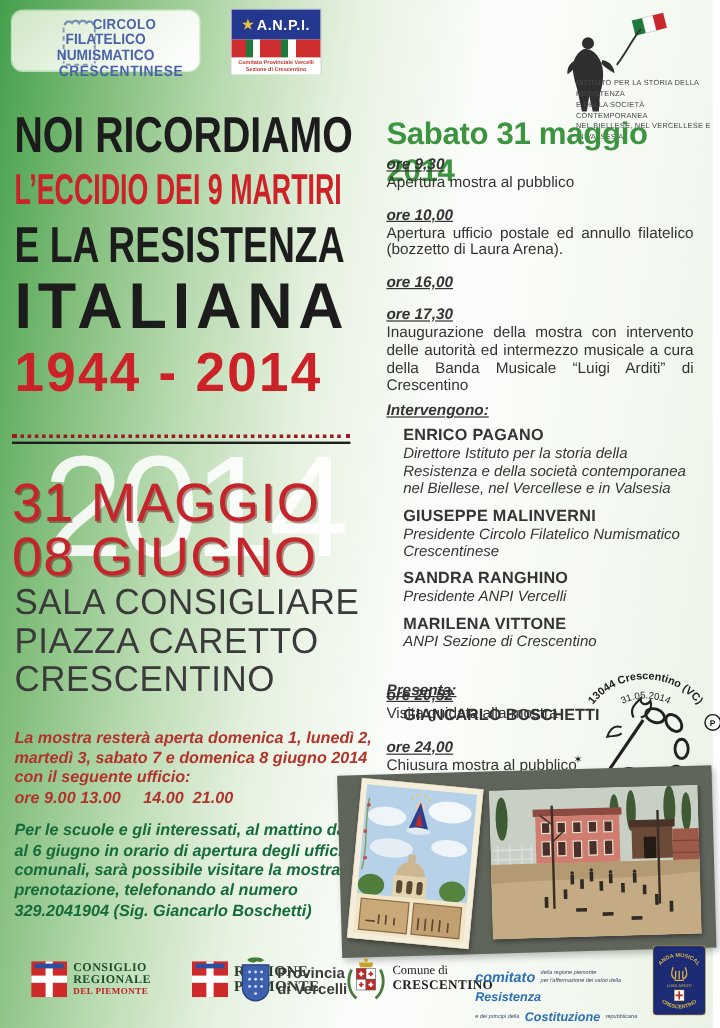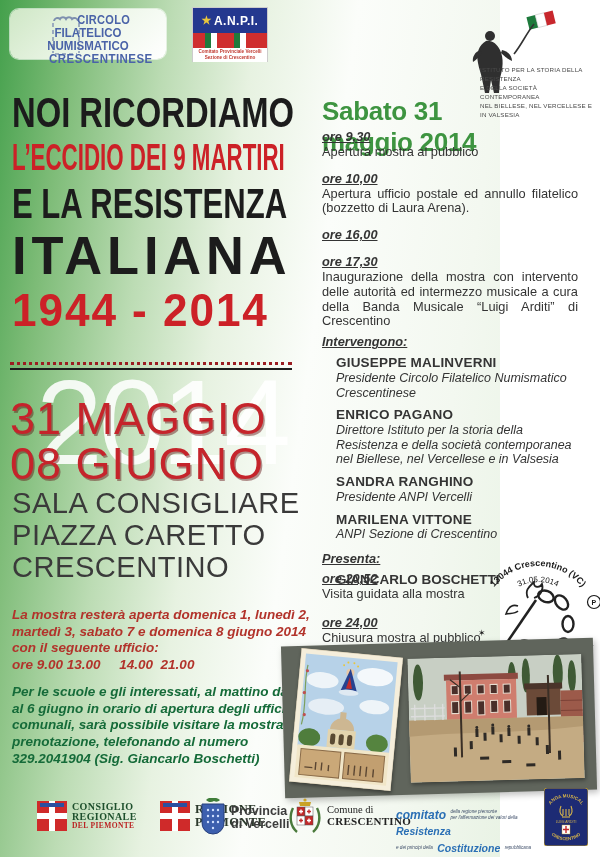--- a/index.html
+++ b/index.html
@@ -1,17 +1,17 @@
 <!DOCTYPE html>
 <html><head>
 <meta charset="utf-8">
 <style>
   html,body{margin:0;padding:0;}
   body{width:600px;height:857px;overflow:hidden;font-family:"Liberation Sans",sans-serif;}
-  .poster{position:relative;width:500px;height:857px;
+  .poster{position:relative;width:594px;height:857px;
     background:linear-gradient(98deg,#44a04c 0%,#7cbb76 12%,#bcdcb4 28%,#e7f2e1 42%,#fbfdfa 58%,#f3f8f0 82%,#e9f3e5 100%);}
   
   .logo-circolo{position:absolute;left:10px;top:9px;width:156px;height:50px;border-radius:9px;
     background:linear-gradient(135deg,#cfe7c6 0%,#eef7ea 55%,#ffffff 100%);box-shadow:0 0 0 1px rgba(255,255,255,.6);}
   .logo-circolo .txt{position:absolute;left:0;top:5px;width:156px;text-align:center;color:#4a63a8;font-weight:bold;line-height:1.05;transform:scaleX(.92);transform-origin:center;}
   .lc1{font-size:12px;letter-spacing:.3px;padding-left:34px;}
   .lc2{font-size:12.5px;}
   .lc3{font-size:12.5px;padding-left:28px;letter-spacing:.5px;}
   .stamp-svg{position:absolute;left:36px;top:2px;}
   .logo-anpi{position:absolute;left:193px;top:8px;width:74px;height:53px;background:#fff;box-shadow:0 0 0 1px #ccc;}
@@ -53,21 +53,21 @@
   .speaker .role{font-style:italic;font-size:12.5px;line-height:1.18;}
   .presenter-name{font-weight:bold;font-size:13.5px;margin-left:14px;}
   .sched2{position:absolute;left:322px;top:572px;width:210px;color:#343434;font-size:12.8px;line-height:1.16;}
   .postmark{position:absolute;left:466px;top:552px;}
   
   .art-panel{position:absolute;left:283px;top:642px;width:312px;height:152px;background:#60655c;transform:rotate(-1.6deg);box-shadow:2px 3px 6px rgba(0,0,0,.25);}
   .holycard{position:absolute;left:12px;top:8px;transform:rotate(7deg);box-shadow:1px 2px 4px rgba(0,0,0,.4);}
   .painting{position:absolute;left:126px;top:16px;box-shadow:1px 2px 4px rgba(0,0,0,.4);}
   
   .flogo{position:absolute;display:flex;align-items:center;gap:5px;}
-  .f-consiglio{left:26px;top:801px;margin-left:11px;}
+  .f-consiglio{left:26px;top:801px;}
   .f-consiglio .l1,.f-consiglio .l2{font-family:"Liberation Serif",serif;font-weight:bold;font-size:10px;line-height:10px;color:#1d4f2c;letter-spacing:.4px;}
   .f-consiglio .l3{font-family:"Liberation Serif",serif;font-weight:bold;font-size:7.5px;line-height:8px;color:#b22;letter-spacing:.4px;}
   .f-regione{left:160px;top:801px;}
   .f-regione .l1,.f-regione .l2{font-family:"Liberation Serif",serif;font-weight:bold;font-size:12.5px;line-height:13px;color:#2c3a2c;letter-spacing:.4px;}
   .f-provincia{left:200px;top:798px;}
   .f-provincia .l1,.f-provincia .l2{font-size:12.5px;line-height:13px;color:#3c3c3c;font-weight:bold;}
   .f-comune{left:288px;top:794px;align-items:center;}
   .f-comune .l1{font-family:"Liberation Serif",serif;font-size:10.5px;line-height:11px;color:#222;}
   .f-comune .l2{font-family:"Liberation Serif",serif;font-weight:bold;font-size:11px;line-height:12px;color:#222;letter-spacing:.3px;}
   .f-comitato{left:396px;top:806px;width:150px;display:block;font-style:italic;color:#2a6fb5;line-height:1.0;}
@@ -182,32 +182,32 @@
       <div class="time">ore 16,00</div>
     </div>
     <div class="sched-item" style="margin-bottom:6px;">
       <div class="time">ore 17,30</div>
       <div class="desc justify">Inaugurazione della mostra con intervento delle autorità ed intermezzo musicale a cura della Banda Musicale “Luigi Arditi” di Crescentino</div>
     </div>
 
     <div class="sect-label">Intervengono:</div>
 
     <div class="speaker">
+      <div class="name">ENRICO PAGANO</div>
+      <div class="role">Direttore Istituto per la storia della Resistenza e della società contemporanea nel Biellese, nel Vercellese e in Valsesia</div>
+    </div>
+    <div class="speaker">
       <div class="name">GIUSEPPE MALINVERNI</div>
       <div class="role">Presidente Circolo Filatelico Numismatico Crescentinese</div>
-    </div>
-    <div class="speaker">
-      <div class="name">ENRICO PAGANO</div>
-      <div class="role">Direttore Istituto per la storia della Resistenza e della società contemporanea nel Biellese, nel Vercellese e in Valsesia</div>
     </div>
     <div class="speaker">
       <div class="name">SANDRA RANGHINO</div>
       <div class="role">Presidente ANPI Vercelli</div>
     </div>
-    <div class="speaker" style="margin-bottom:10px;">
+    <div class="speaker" style="margin-bottom:26px;">
       <div class="name">MARILENA VITTONE</div>
       <div class="role">ANPI Sezione di Crescentino</div>
     </div>
 
     <div class="sect-label">Presenta:</div>
     <div class="presenter-name">GIANCARLO BOSCHETTI</div>
   </div>
 
   <div class="sched2">
     <div class="sched-item" style="margin-bottom:14px;">

